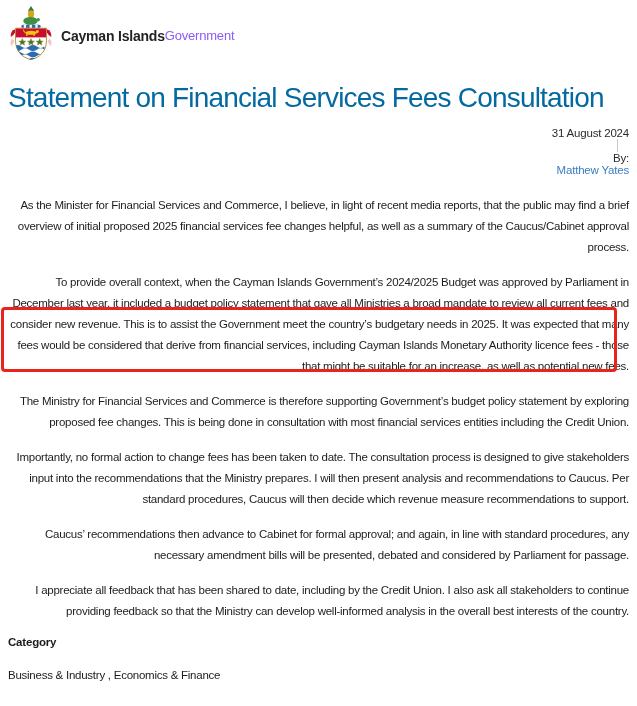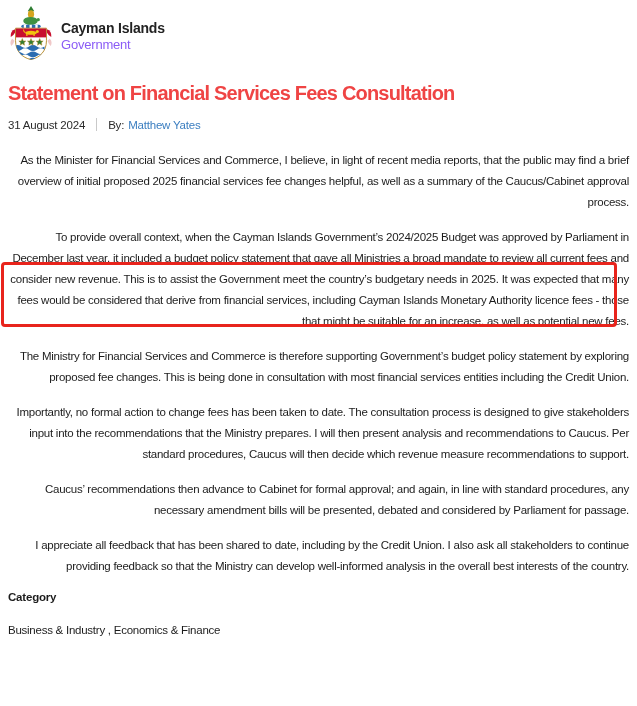--- a/index.html
+++ b/index.html
@@ -9,31 +9,31 @@
     background: #ffffff;
     color: #1c1c1c;
     font-family: "Liberation Sans", sans-serif;
     overflow: hidden;
   }
   .page { padding: 6px 8px 0 8px; position: relative; }
 
   
   .header { display: flex; align-items: center; height: 60px; }
   .logo { width: 46px; margin-right: 7px; flex: 0 0 auto; }
-  .brand-text { display: flex; flex-direction: column; justify-content: center; }
+  .brand-text { display: flex; flex-direction: row; justify-content: center; }
   .brand-name { font-size: 14px; font-weight: 700; color: #222; letter-spacing: -0.2px; line-height: 17px; }
   .brand-sub { font-size: 13px; color: #8b5cf6; letter-spacing: -0.2px; line-height: 15px; }
 
   
   h1.title {
     margin: 16px 0 0 0;
-    font-size: 20px; font-weight: 700; color: #ef4444;
+    font-size: 28px; font-weight: 400; color: #0369a1;
     letter-spacing: -0.8px; white-space: nowrap;
   }
-  .byline { margin-top: 13px; display: flex; align-items: flex-end; font-size: 11.5px; color: #2b2b2b; letter-spacing: -0.2px; }
+  .byline { margin-top: 13px; display: flex; align-items: flex-end; font-size: 11.5px; color: #2b2b2b; letter-spacing: -0.2px; flex-direction: column; }
   .byline .divider { width: 1px; height: 13px; background: #c9c9c9; margin: 0 11px; }
   .byline .by-label { color: #2b2b2b; }
   .byline a.author { color: #3b7ec0; text-decoration: none; margin-left: 4px; cursor: pointer; }
 
   
   .content { margin-top: 19px; text-align: right; }
   p.para {
     margin: 0 0 14px 0;
     font-size: 11.5px; line-height: 21px; letter-spacing: -0.25px;
     color: #1c1c1c; max-width: 623px;

